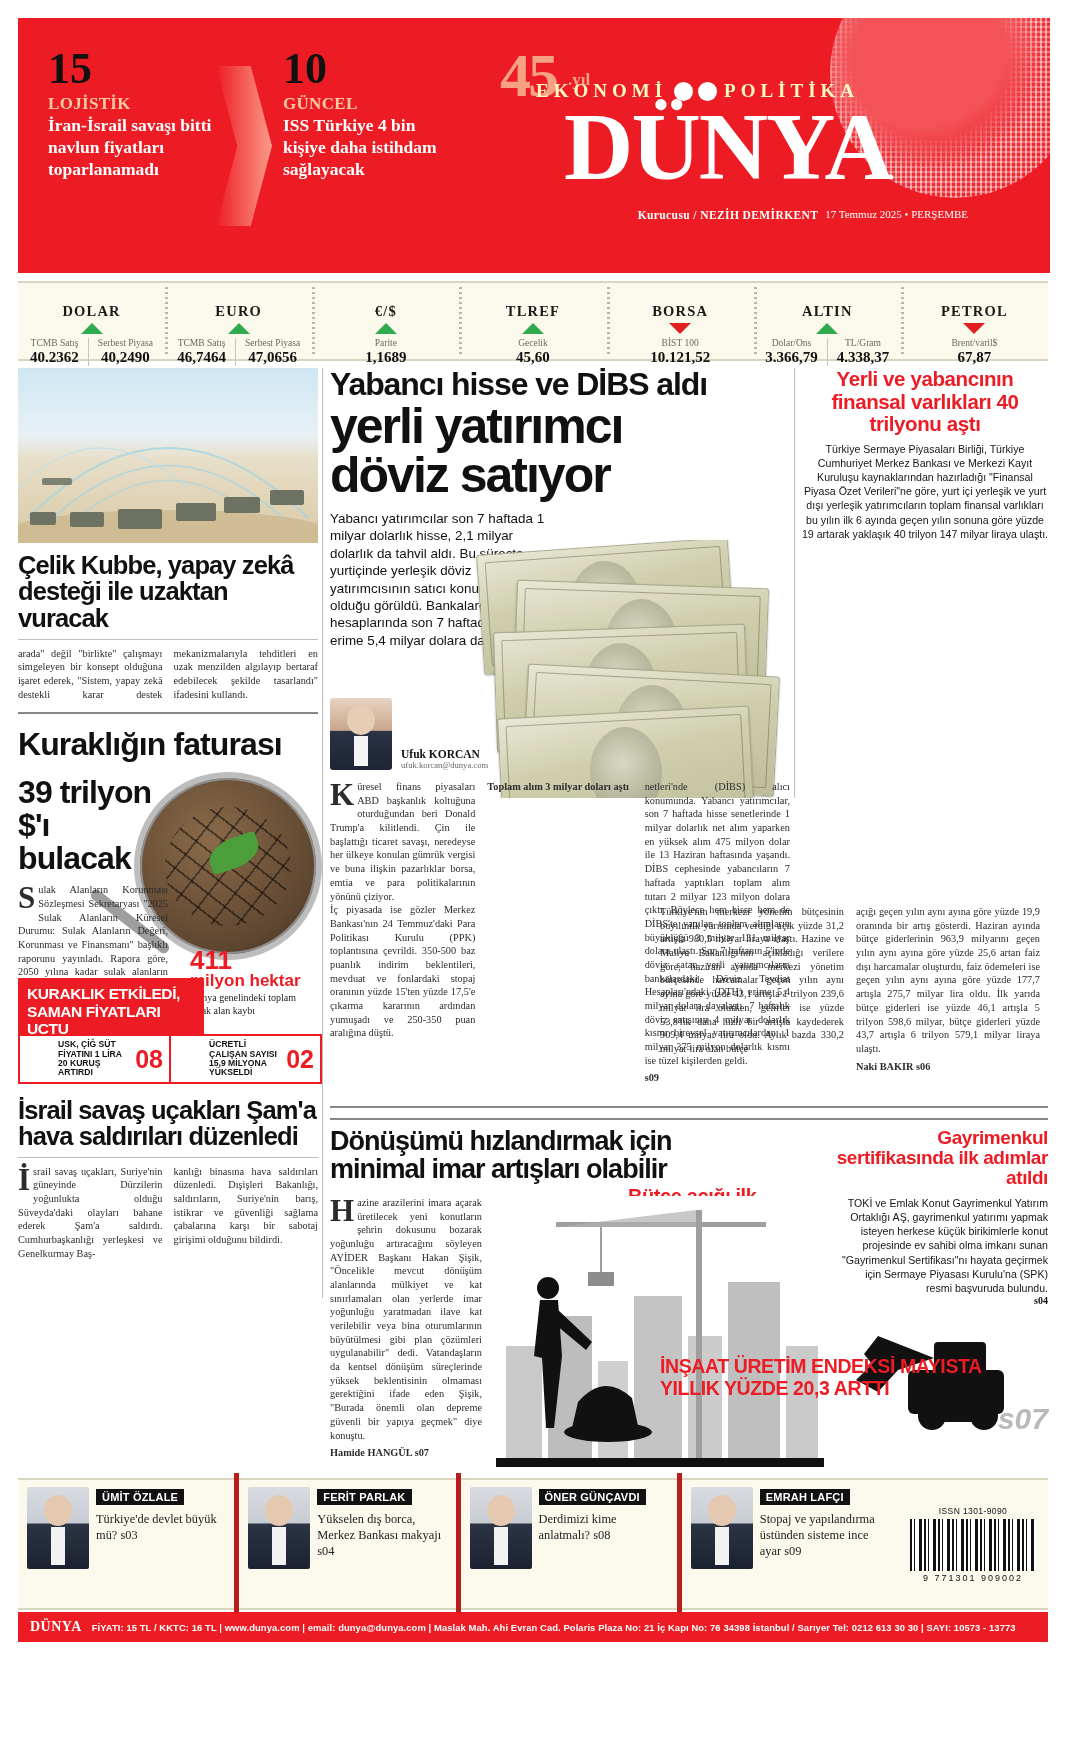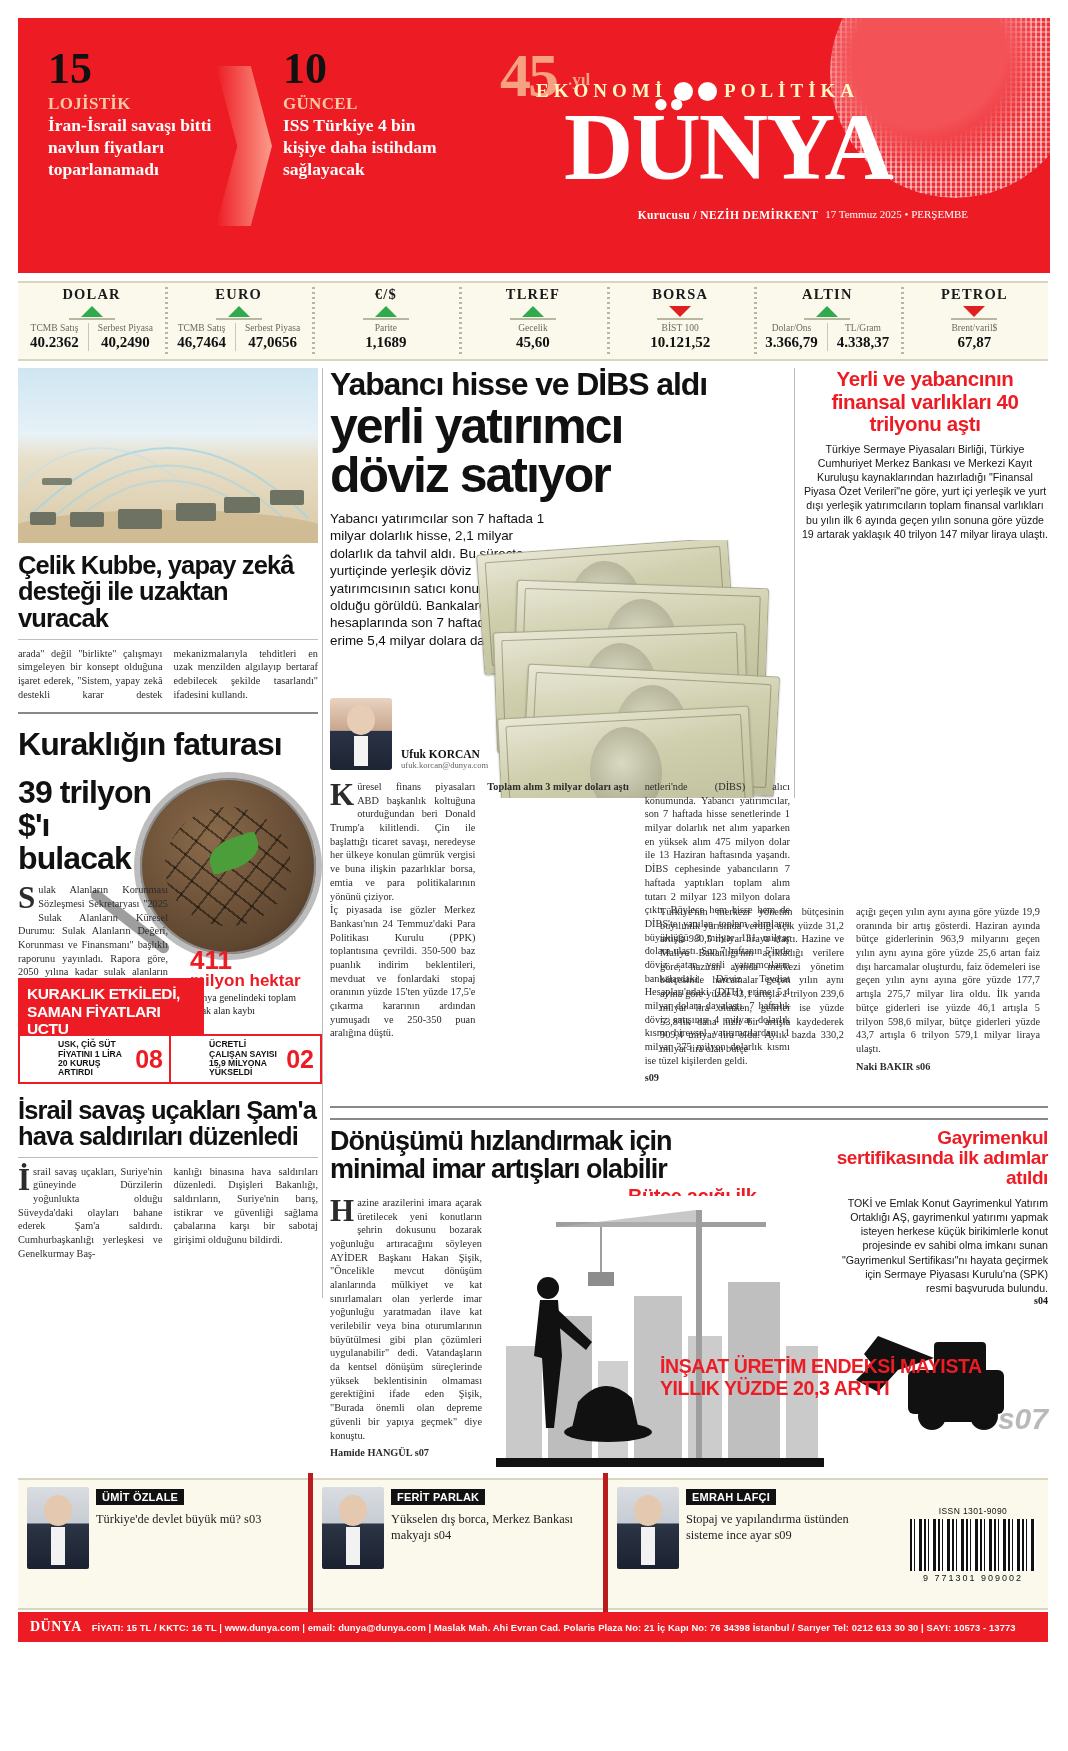--- a/index.html
+++ b/index.html
@@ -39,21 +39,21 @@
   .dots span{width:19px;height:19px;border-radius:50%;background:#fff;display:block;}
   .dunya{position:absolute;left:0;top:58px;width:480px;color:#fff;font-family:"Liberation Serif",serif;
      font-weight:bold;font-size:96px;line-height:.9;letter-spacing:-2px;text-align:center;}
   .founder{position:absolute;left:0;top:163px;width:480px;text-align:center;color:#fff;font-size:11.5px;
      font-weight:bold;font-family:"Liberation Serif",serif;letter-spacing:.4px;}
   .pubdate{position:absolute;right:0;top:162px;color:#fff;font-size:11px;font-family:"Liberation Serif",serif;}
 
   
   .rates{position:absolute;left:18px;top:281px;width:1030px;height:76px;background:#FAF9EC;
      border-top:2px solid #d8d6be;border-bottom:2px solid #d8d6be;display:flex;}
-  .rate{flex:1;position:relative;display:flex;flex-direction:column;align-items:center;padding-top:3px;}
+  .rate{flex:1;position:relative;display:flex;flex-direction:column;align-items:center;padding-top:20px;}
   .rate + .rate:before{content:"";position:absolute;left:0;top:4px;bottom:4px;width:3px;
      background:repeating-linear-gradient(180deg,#b9b7a0 0 2px,transparent 2px 5px);}
   .rate .rname{font-family:"Liberation Serif",serif;font-weight:bold;font-size:14.5px;letter-spacing:1.2px;color:#1a1a1a;}
   .tri{width:0;height:0;margin-top:3px;border-left:11px solid transparent;border-right:11px solid transparent;}
   .tri.up{border-bottom:11px solid #2faa4d;}
   .tri.down{border-top:11px solid #e02020;}
   .tri-base{width:46px;height:2px;background:#b9b7a0;margin-top:1px;}
   .rate .cols{display:flex;gap:0;margin-top:3px;}
   .rate .col{padding:0 9px;text-align:center;}
   .rate .col + .col{border-left:1px solid #c9c7b0;}
@@ -507,20 +507,25 @@
       <div><span class="nmbox">ÜMİT ÖZLALE</span>
         <div class="ctxt">Türkiye'de devlet büyük mü? s03</div></div>
     </div>
     <div class="colm">
       <div class="ph"></div>
       <div><span class="nmbox">FERİT PARLAK</span>
         <div class="ctxt">Yükselen dış borca, Merkez Bankası makyajı s04</div></div>
     </div>
     <div class="colm">
       <div class="ph"></div>
+      <div><span class="nmbox">ÖNER GÜNÇAVDI</span>
+        <div class="ctxt">Derdimizi kime anlatmalı? s08</div></div>
+    </div>
+    <div class="colm">
+      <div class="ph"></div>
       <div><span class="nmbox">EMRAH LAFÇI</span>
         <div class="ctxt">Stopaj ve yapılandırma üstünden sisteme ince ayar s09</div></div>
     </div>
     <div class="barcode">
       <div class="issn">ISSN 1301-9090</div>
       <div class="bars"></div>
       <div class="bnum">9  771301  909002</div>
     </div>
   </div>
 

